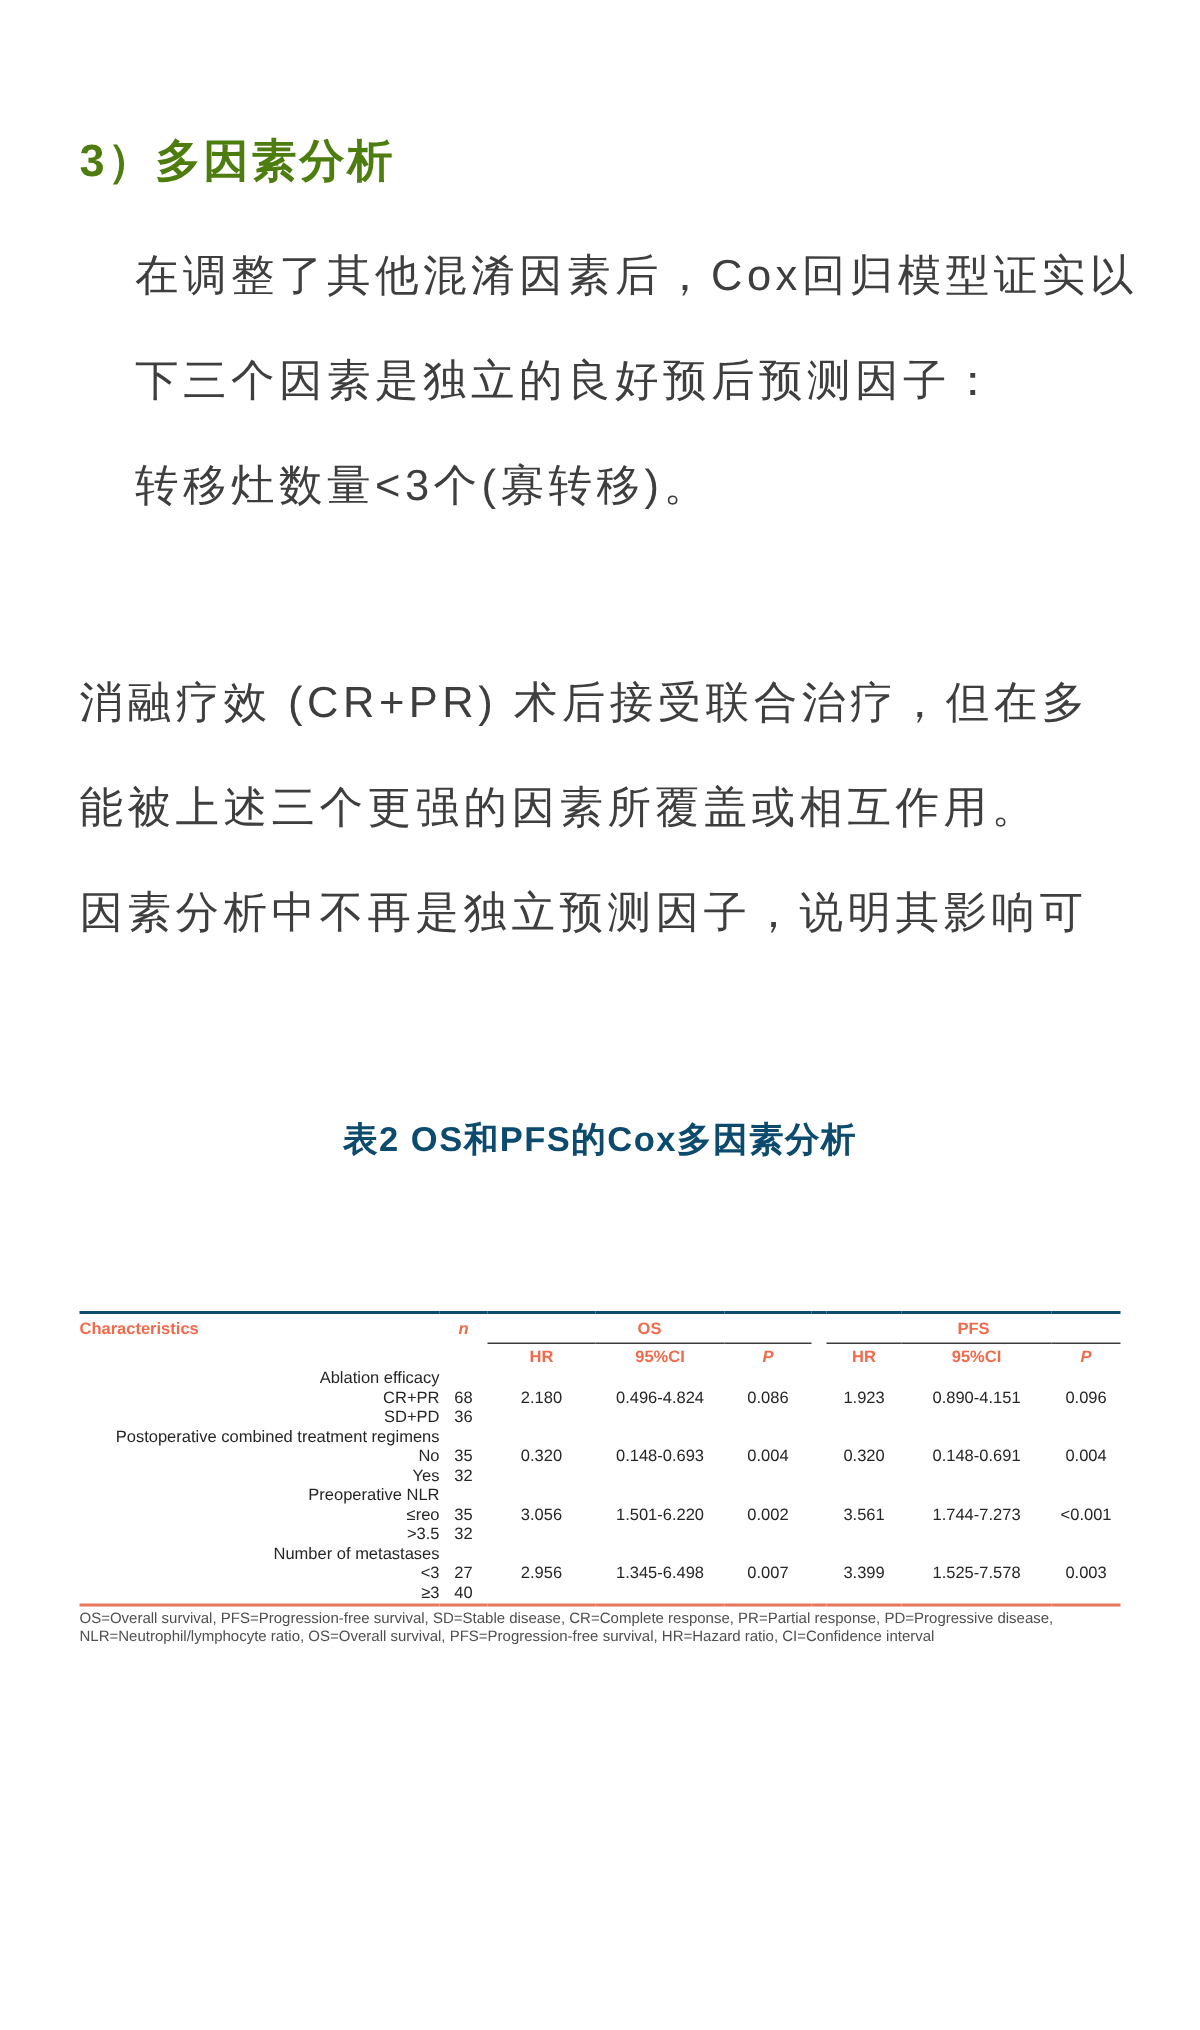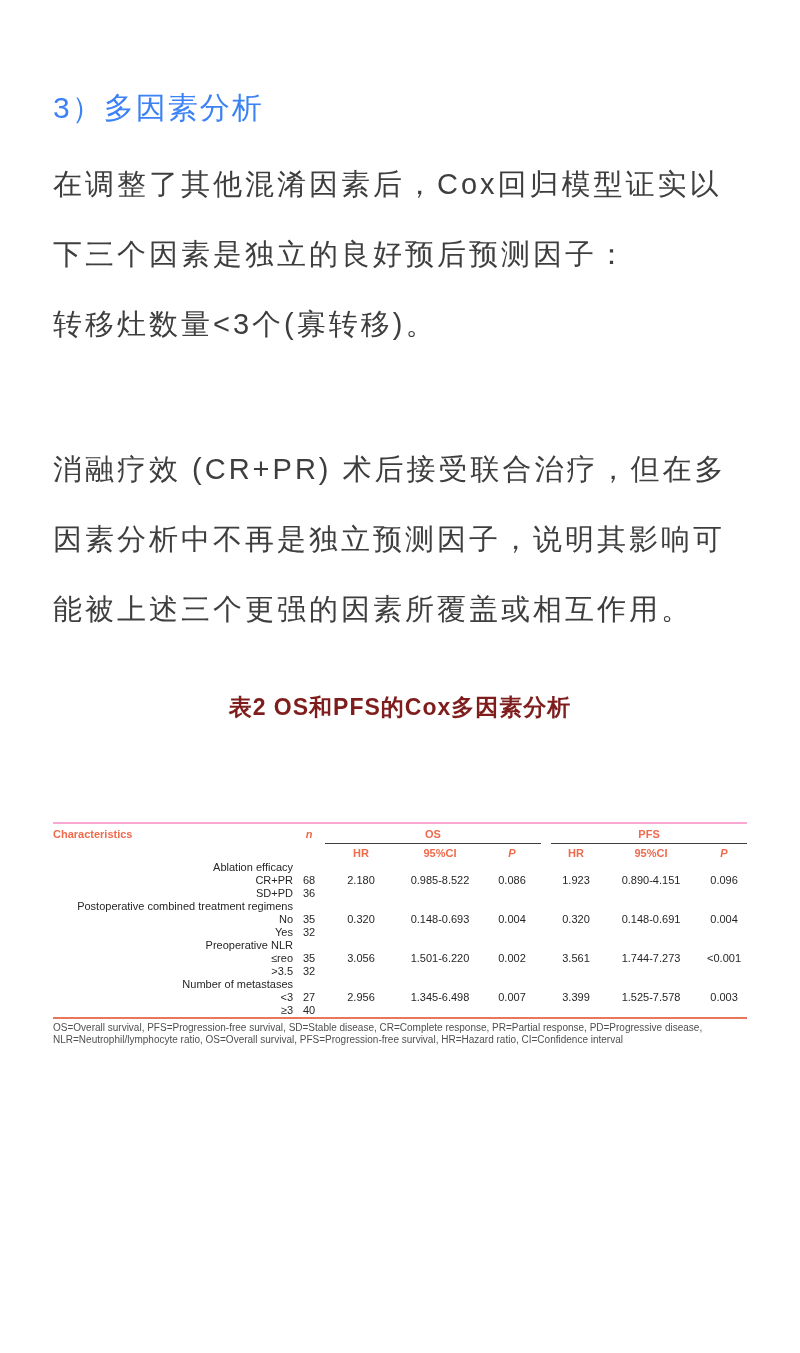--- a/index.html
+++ b/index.html
@@ -4,37 +4,37 @@
 <style>
   html,body{margin:0;padding:0;}
   body{
     width:800px;height:1353px;background:#ffffff;overflow:hidden;
     font-family:"Liberation Sans","DejaVu Sans",sans-serif;
     -webkit-font-smoothing:antialiased;
   }
   .page{padding:0 53px;width:694px;}
 
   .heading{
-    margin:90px 0 0 0;font-size:30px;font-weight:400;color:#3b82f6;
+    margin:90px 0 0 0;font-size:30px;font-weight:700;color:#4d7c0f;
     letter-spacing:2px;line-height:36px;
   }
   .para{font-size:29px;color:#3e3e3e;letter-spacing:3px;line-height:70px;font-weight:400;}
   .para .line{white-space:nowrap;}
-  .p1{margin-top:23px;}
+  .p1{margin-top:23px;margin-left:37px;}
   .p2{margin-top:75px;}
 
   .table-title{
-    margin-top:48px;text-align:center;font-size:23px;font-weight:700;
-    color:#7f1d1d;letter-spacing:1px;line-height:30px;
+    margin-top:100px;text-align:center;font-size:23px;font-weight:700;
+    color:#0c4a6e;letter-spacing:1px;line-height:30px;
   }
 
   .table-wrap{margin-top:100px;}
   table{
     border-collapse:collapse;table-layout:fixed;width:694px;
-    border-top:2px solid #f9a8d4;border-bottom:2px solid #e8765a;
+    border-top:2px solid #0c4a6e;border-bottom:2px solid #e8765a;
   }
   col.c-char{width:240px;} col.c-n{width:32px;}
   col.c-hr1{width:72px;} col.c-ci1{width:86px;} col.c-p1{width:58px;}
   col.c-gap{width:10px;}
   col.c-hr2{width:50px;} col.c-ci2{width:100px;} col.c-p2{width:46px;}
 
   thead th{
     font-size:11px;font-weight:700;color:#f06a4c;line-height:16px;
     padding:0;text-align:center;vertical-align:middle;height:17px;white-space:nowrap;
   }
@@ -63,22 +63,22 @@
   <h2 class="heading">3）多因素分析</h2>
 
   <div class="para p1">
     <div class="line">在调整了其他混淆因素后，Cox回归模型证实以</div>
     <div class="line">下三个因素是独立的良好预后预测因子：</div>
     <div class="line">转移灶数量&lt;3个(寡转移)。</div>
   </div>
 
   <div class="para p2">
     <div class="line">消融疗效 (CR+PR) 术后接受联合治疗，但在多</div>
+    <div class="line">能被上述三个更强的因素所覆盖或相互作用。</div>
     <div class="line">因素分析中不再是独立预测因子，说明其影响可</div>
-    <div class="line">能被上述三个更强的因素所覆盖或相互作用。</div>
   </div>
 
   <div class="table-title">表2 OS和PFS的Cox多因素分析</div>
 
   <div class="table-wrap">
     <table>
       <colgroup>
         <col class="c-char">
           <col class="c-n">
         <col class="c-hr1">
@@ -115,21 +115,21 @@
             <td></td>
             <td></td>
             <td></td>
             <td></td>
             <td></td>
           </tr>
           <tr>
             <td class="c-char ind">CR+PR</td>
             <td>68</td>
             <td>2.180</td>
-            <td>0.985-8.522</td>
+            <td>0.496-4.824</td>
             <td>0.086</td>
             <td></td>
             <td>1.923</td>
             <td>0.890-4.151</td>
             <td>0.096</td>
           </tr>
           <tr>
             <td class="c-char ind">SD+PD</td>
             <td>36</td>
             <td></td>

